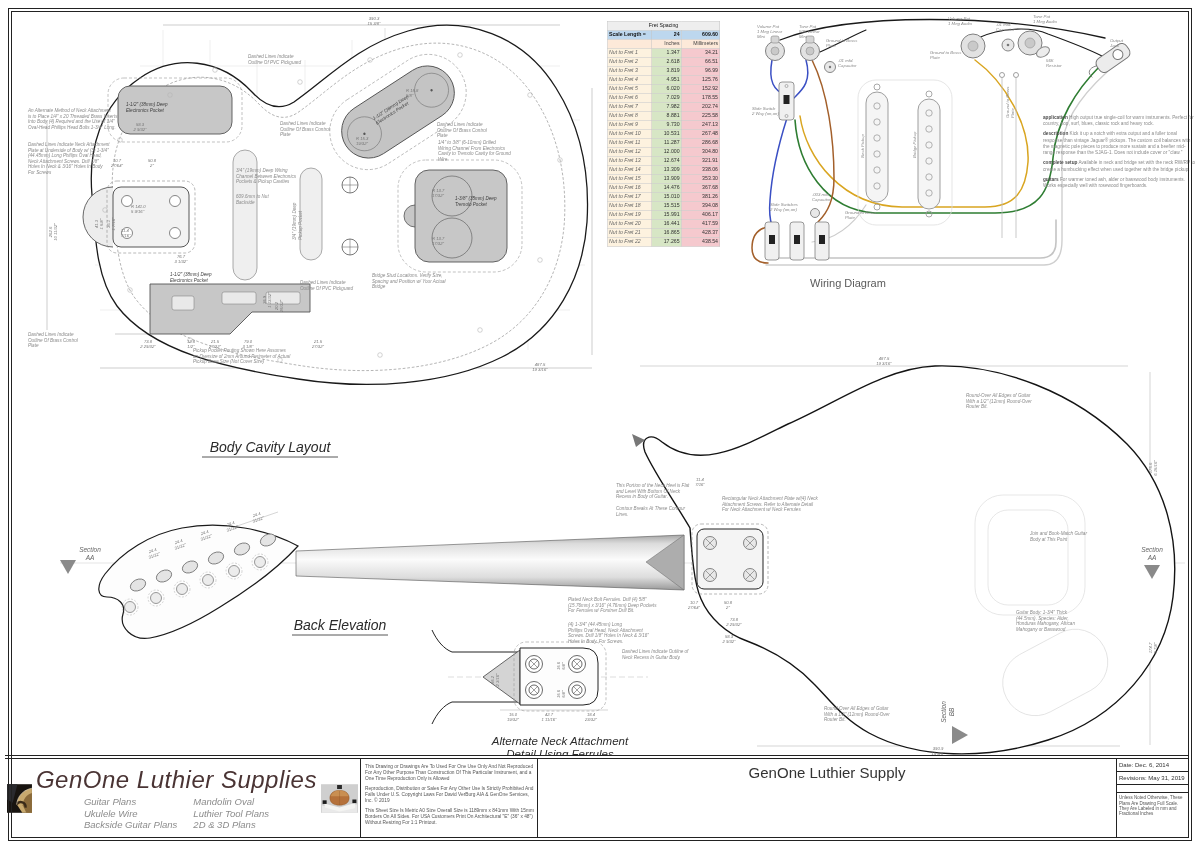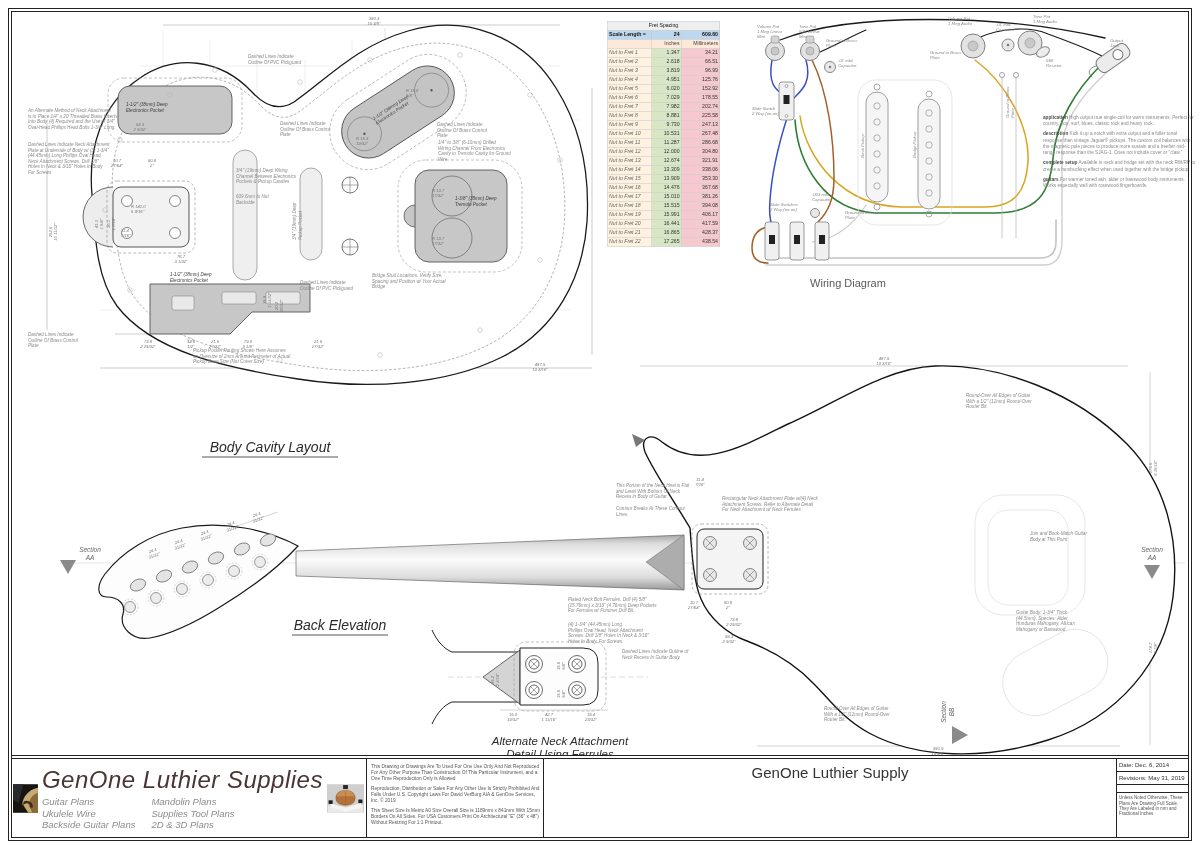--- a/index.html
+++ b/index.html
@@ -21,27 +21,27 @@
   .fret-headrow td{background:#fde9d9;color:#444;text-align:right;font-size:10px;}
   td.c-name{background:#fdf2df;font-style:italic;color:#666;text-align:left;width:92px;}
   td.c-in{background:#d7e6c5;color:#333;text-align:right;width:56px;}
   td.c-mm{background:#f5c9ce;color:#333;text-align:right;width:74px;}
   
   .pickup-info{position:absolute;left:1043px;top:114px;width:154px;height:130px;}
   .pickup-info-scale{transform:scale(0.5);transform-origin:top left;width:308px;}
   .pickup-info p{margin:0 0 9px 0;font-size:9.4px;line-height:1.3;color:#8a8a8a;}
   .pickup-info b{color:#4c4c4c;}
   
-  .titleblock{position:absolute;left:11px;right:11px;bottom:11px;height:82px;border-top:1px solid #222;background:#fff;}
+  .titleblock{position:absolute;left:5px;right:11px;bottom:11px;height:82px;border-top:1px solid #222;background:#fff;}
   .tb-inner{margin-top:2px;height:79px;border-top:1px solid #222;display:flex;}
   .tb-sec{border-right:1px solid #222;height:100%;box-sizing:border-box;}
   .tb-logo{width:356px;display:flex;align-items:center;padding:3px 2px;gap:4px;}
   .tb-logo-text{flex:1;text-align:center;}
   .tb-logo-title{font-style:italic;font-size:24px;color:#4a3434;letter-spacing:0.5px;white-space:nowrap;}
-  .tb-plans{display:flex;gap:16px;margin-top:2px;}
+  .tb-plans{display:flex;justify-content:center;gap:16px;margin-top:2px;}
   .tb-plans .col{text-align:left;}
   .tb-plans .col div{font-style:italic;font-size:9.5px;color:#8c8c8c;line-height:1.25;}
   .tb-legal{width:177px;padding:4px 4px;}
   .tb-legal-scale{transform:scale(0.5);transform-origin:top left;width:338px;}
   .tb-legal-scale p{margin:0 0 8px 0;font-size:9.6px;line-height:1.25;color:#555;}
   .tb-title{flex:1;text-align:center;padding-top:5px;}
   .tb-company{font-size:15px;color:#333;}
   .tb-plan-title{font-style:italic;font-size:31px;color:#1d1d1d;margin-top:2px;}
   .tb-meta{width:72px;display:flex;flex-direction:column;}
   .tb-meta-row{border-bottom:1px solid #222;font-size:6px;color:#333;padding:3px 2px;}
@@ -609,22 +609,22 @@
         </svg>
         <div class="tb-logo-text">
           <div class="tb-logo-title">GenOne Luthier Supplies</div>
           <div class="tb-plans">
             <div class="col">
               <div>Guitar Plans</div>
               <div>Ukulele Wire</div>
               <div>Backside Guitar Plans</div>
             </div>
             <div class="col">
-              <div>Mandolin Plans</div>
-              <div>Supplies Tool Plans</div>
+              <div>Mandolin Oval</div>
+              <div>Luthier Tool Plans</div>
               <div>2D &amp; 3D Plans</div>
             </div>
           </div>
         </div>
         <svg width="92" height="71" viewBox="0 0 92 71">
           <rect width="92" height="71" fill="#cfcfcf"></rect>
           <polygon points="2,52 46,64 90,50 90,71 2,71" fill="#e9e9e9"></polygon>
           <polygon points="8,48 46,58 86,46 84,60 46,68 10,58" fill="#f4f4f2"></polygon>
           <path d="M22,34 C22,22 34,14 46,16 C58,14 70,22 70,34 C70,46 60,52 46,52 C32,52 22,46 22,34 Z" fill="#b5713a" stroke="#8a5426" stroke-width="1"></path>
           <path d="M24,30 C28,20 38,15 46,16 C56,15 66,21 68,30 Z" fill="#c98f52"></path>

